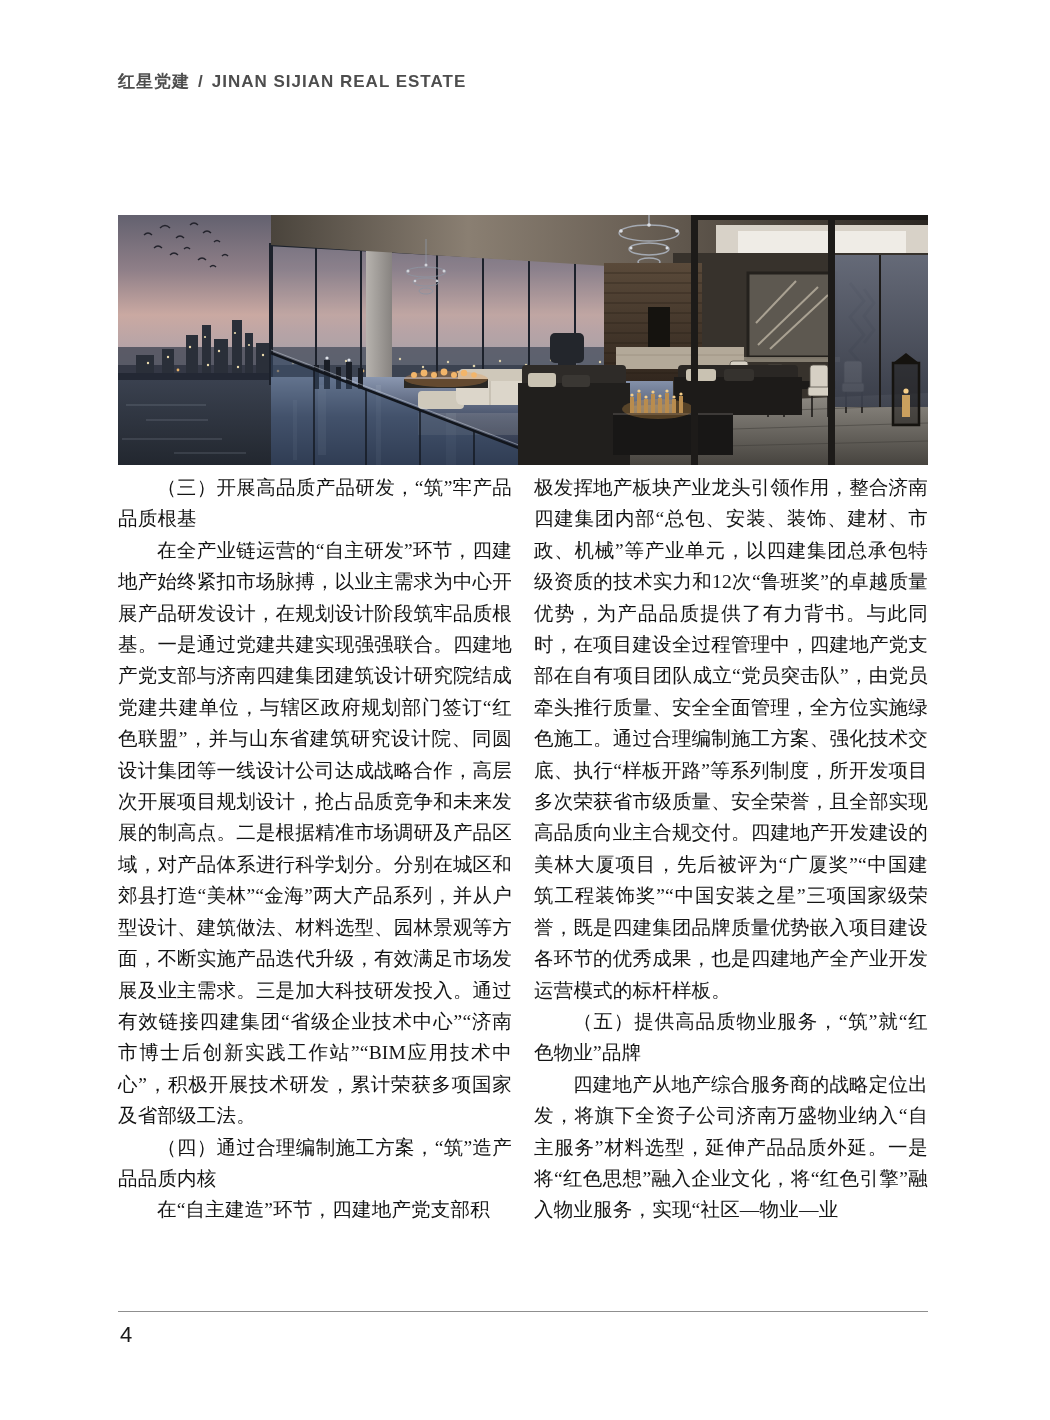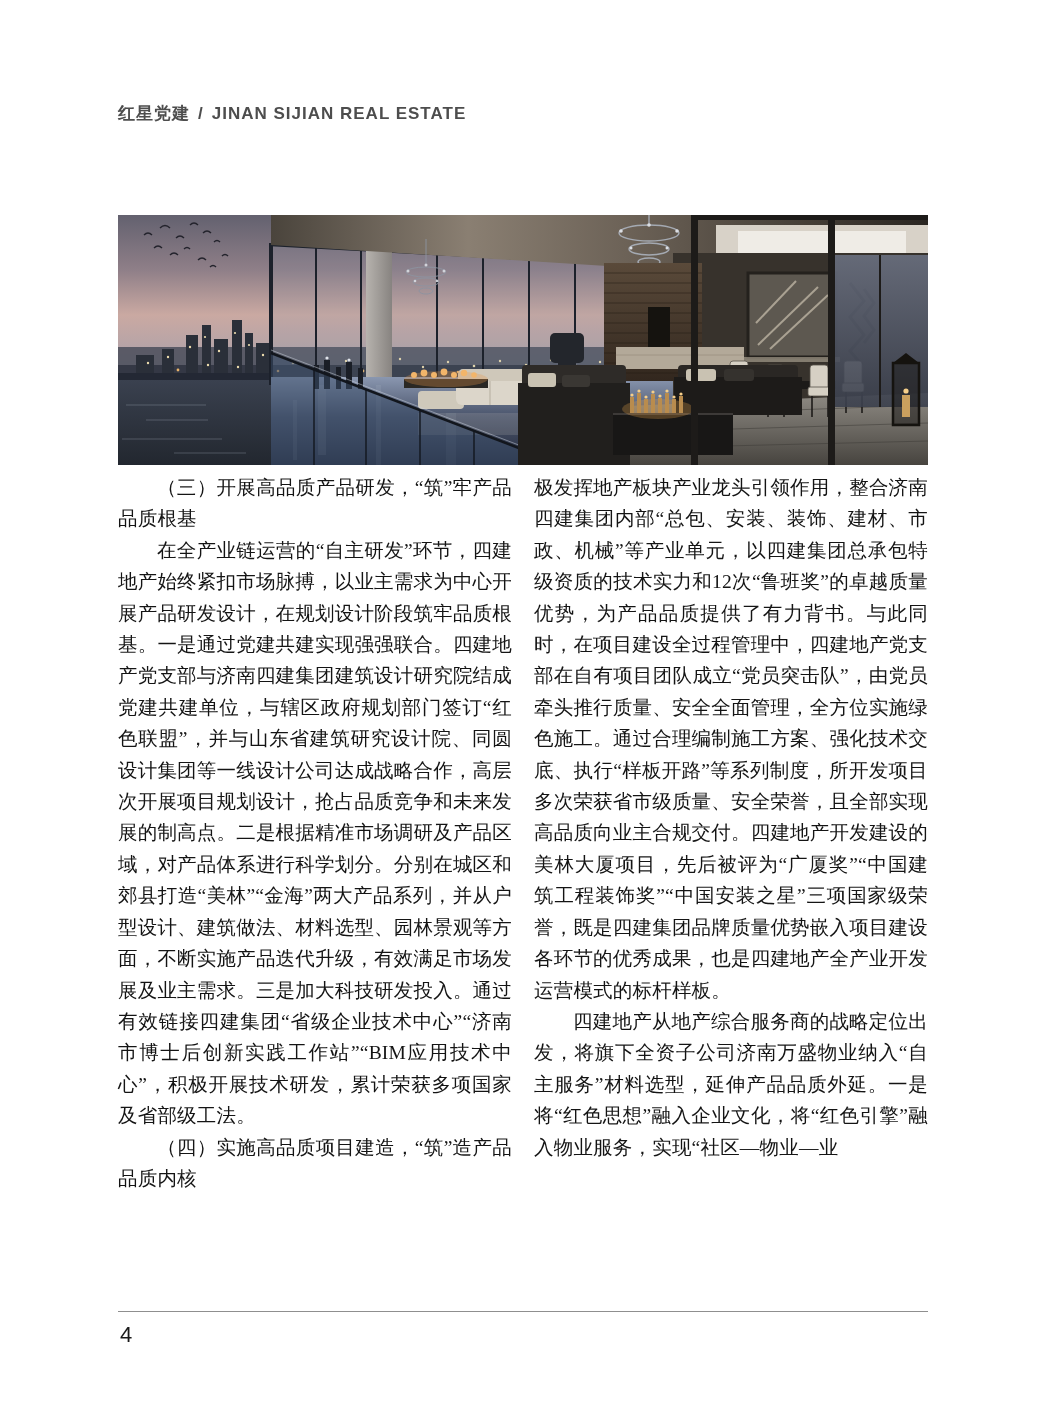--- a/index.html
+++ b/index.html
@@ -6,21 +6,20 @@
   .page{
     position:relative;width:1050px;height:1420px;margin:0 auto;
     background:#ffffff;overflow:hidden;
     font-family:"Liberation Serif","DejaVu Serif",serif;
   }
   .page-header{
     position:absolute;left:118px;top:70px;
     font-family:"Liberation Sans","DejaVu Sans",sans-serif;
     font-weight:bold;font-size:17px;letter-spacing:1px;color:#4d4d4d;
     white-space:nowrap;
-    margin-top:32px;
   }
   .page-header .sep{margin:0 8px;}
   .photo{
     position:absolute;left:118px;top:215px;width:810px;height:250px;
     margin:0;padding:0;overflow:hidden;
   }
   .photo svg{display:block;width:100%;height:100%;}
   .content{
     position:absolute;left:118px;top:472px;width:810px;
     display:flex;gap:22px;
@@ -409,24 +408,26 @@
         <rect x="710" y="0" width="7" height="250"></rect>
         <rect x="573" y="0" width="244" height="5"></rect>
       </g>
     </svg>
   </figure>
 
   <main class="content">
     <div class="col">
       <p class="para">（三）开展高品质产品研发，“筑”牢产品品质根基</p>
       <p class="para">在全产业链运营的“自主研发”环节，四建地产始终紧扣市场脉搏，以业主需求为中心开展产品研发设计，在规划设计阶段筑牢品质根基。一是通过党建共建实现强强联合。四建地产党支部与济南四建集团建筑设计研究院结成党建共建单位，与辖区政府规划部门签订“红色联盟”，并与山东省建筑研究设计院、同圆设计集团等一线设计公司达成战略合作，高层次开展项目规划设计，抢占品质竞争和未来发展的制高点。二是根据精准市场调研及产品区域，对产品体系进行科学划分。分别在城区和郊县打造“美林”“金海”两大产品系列，并从户型设计、建筑做法、材料选型、园林景观等方面，不断实施产品迭代升级，有效满足市场发展及业主需求。三是加大科技研发投入。通过有效链接四建集团“省级企业技术中心”“济南市博士后创新实践工作站”“BIM应用技术中心”，积极开展技术研发，累计荣获多项国家及省部级工法。</p>
-      <p class="para">（四）实施高品质项目建造，“筑”造产品品质内核</p>
+      <p class="para">（四）通过合理编制施工方案，“筑”造产品品质内核</p>
+      <p class="para">在“自主建造”环节，四建地产党支部积</p>
     </div>
     <div class="col">
       <p class="para no-indent">极发挥地产板块产业龙头引领作用，整合济南四建集团内部“总包、安装、装饰、建材、市政、机械”等产业单元，以四建集团总承包特级资质的技术实力和12次“鲁班奖”的卓越质量优势，为产品品质提供了有力背书。与此同时，在项目建设全过程管理中，四建地产党支部在自有项目团队成立“党员突击队”，由党员牵头推行质量、安全全面管理，全方位实施绿色施工。通过合理编制施工方案、强化技术交底、执行“样板开路”等系列制度，所开发项目多次荣获省市级质量、安全荣誉，且全部实现高品质向业主合规交付。四建地产开发建设的美林大厦项目，先后被评为“广厦奖”“中国建筑工程装饰奖”“中国安装之星”三项国家级荣誉，既是四建集团品牌质量优势嵌入项目建设各环节的优秀成果，也是四建地产全产业开发运营模式的标杆样板。</p>
+      <p class="para">（五）提供高品质物业服务，“筑”就“红色物业”品牌</p>
       <p class="para">四建地产从地产综合服务商的战略定位出发，将旗下全资子公司济南万盛物业纳入“自主服务”材料选型，延伸产品品质外延。一是将“红色思想”融入企业文化，将“红色引擎”融入物业服务，实现“社区—物业—业</p>
     </div>
   </main>
 
   <div class="footer-rule"></div>
   <div class="page-number">4</div>
 
 </div>
 
 </body></html>

